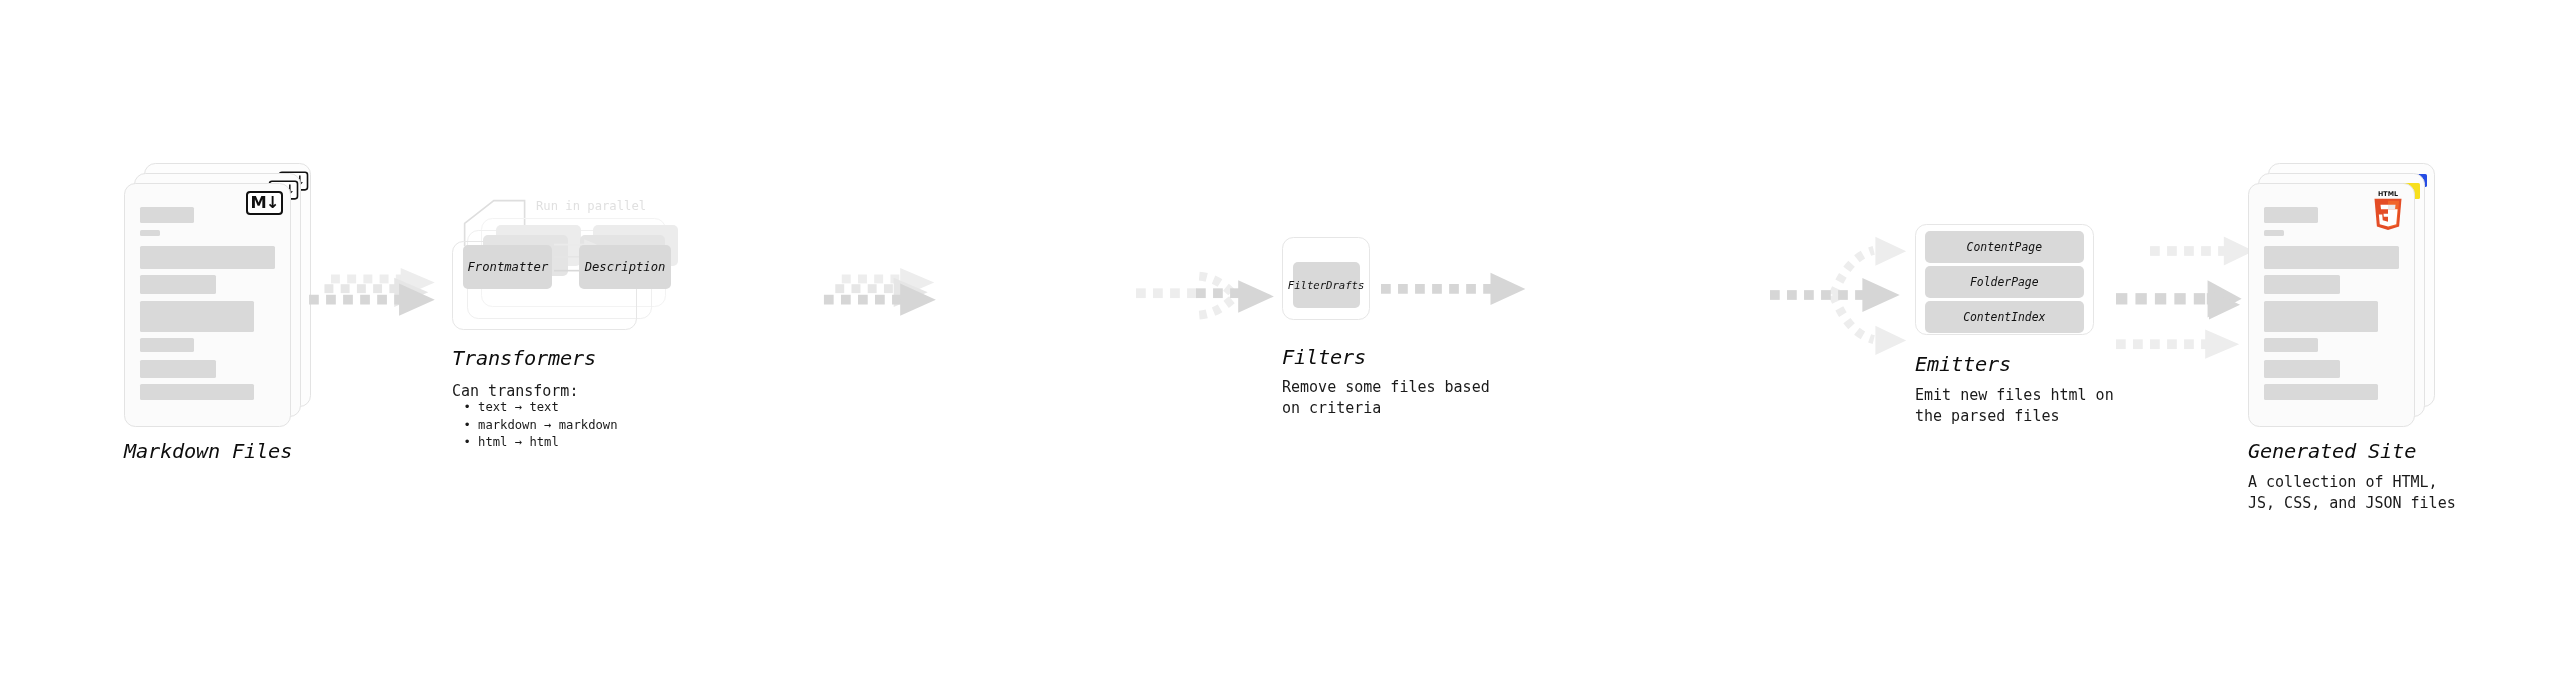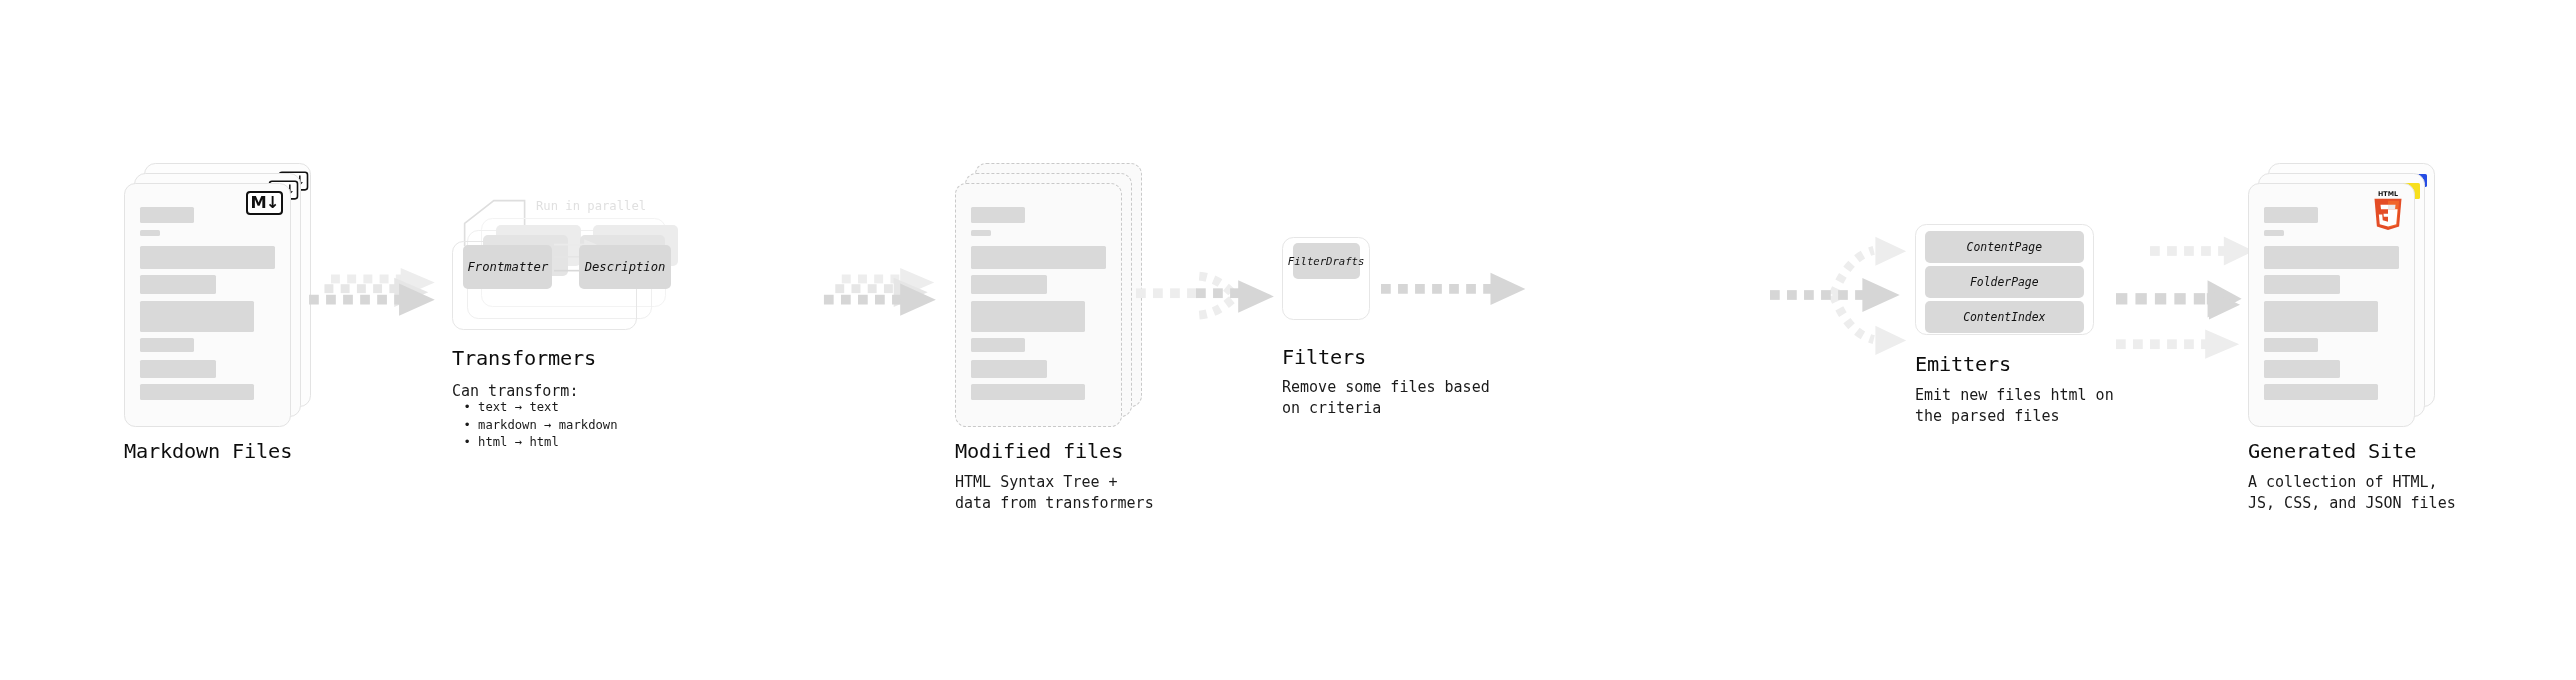--- a/index.html
+++ b/index.html
@@ -81,20 +81,21 @@
   .pill.ghost2 { background: #ececec; color: transparent; }
 
   
   .heading {
     position: absolute;
     font-family: "DejaVu Sans Mono", "Liberation Mono", monospace;
     font-size: 20.3px;
     color: #0d0d0d;
     letter-spacing: -0.2px;
     white-space: nowrap;
+    font-style: italic;
   }
   .subtext {
     position: absolute;
     font-family: "DejaVu Sans Mono", "Liberation Mono", monospace;
     font-size: 15px;
     line-height: 1.42;
     color: #1a1a1a;
     white-space: pre;
   }
   .bullets {
@@ -233,62 +234,41 @@
     <g fill="#d6d6d6">
       <rect x="6" y="33" width="12" height="12"></rect>
         <rect x="27" y="33" width="12" height="12"></rect>
       <rect x="48" y="33" width="12" height="12"></rect>
         <rect x="69" y="33" width="12" height="12"></rect>
       <rect x="90" y="33" width="12" height="12"></rect>
       <polygon points="100,19 144,39 100,59"></polygon>
     </g>
   </svg>
 
-  <div class="node" style="left:955px; top:163px;">
-    <div class="card-stack" style="width:195px; height:260px;">
-      <div class="card dashed" style="left:19.5px; top:0px;  width:167px; height:244px;"></div>
-      <div class="card dashed" style="left:9.8px; top:9.8px; width:167px; height:244px;"></div>
-      <div class="card dashed" style="left:0px;  top:19.5px; width:167px; height:244px;">
-        <div class="card-body">
-          <div class="bar" style="left:15.4px; top:23px;  width:54px; height:16.3px;"></div>
-          <div class="bar" style="left:15.4px; top:46px;  width:19.5px; height:6.5px;"></div>
-          <div class="bar" style="left:15.4px; top:62px;  width:135px; height:23px;"></div>
-          <div class="bar" style="left:15.4px; top:91px; width:76px; height:19.5px;"></div>
-          <div class="bar" style="left:15.4px; top:117px; width:114px; height:31px;"></div>
-          <div class="bar" style="left:15.4px; top:154px; width:54px; height:14.6px;"></div>
-          <div class="bar" style="left:15.4px; top:176px; width:76px; height:18px;"></div>
-          <div class="bar" style="left:15.4px; top:200px; width:114px; height:16.3px;"></div>
-        </div>
-      </div>
-    </div>
-    <div class="heading" style="left:0px; top:276px;">Modified files</div>
-    <div class="subtext" style="left:0px; top:309px;">HTML Syntax Tree +
-data from transformers</div>
-  </div>
 
   <svg class="node" style="left:1136px; top:268px;" width="146" height="65" viewBox="0 0 180 80">
     <g fill="#ededed">
       <rect x="0" y="25" width="12" height="12"></rect>
         <rect x="21" y="25" width="12" height="12"></rect>
       <rect x="42" y="25" width="12" height="12"></rect>
         <rect x="63" y="25" width="12" height="12"></rect>
     </g>
     <path d="M 78 10 C 100 12 112 24 122 34" stroke="#ededed" stroke-width="11" fill="none" stroke-dasharray="9 9" stroke-linecap="butt"></path>
     <path d="M 78 58 C 100 56 112 44 122 36" stroke="#ededed" stroke-width="11" fill="none" stroke-dasharray="9 9" stroke-linecap="butt"></path>
     <g fill="#d6d6d6">
       <rect x="74" y="25" width="12" height="12"></rect>
         <rect x="95" y="25" width="12" height="12"></rect>
       <rect x="116" y="25" width="12" height="12"></rect>
       <polygon points="126,15 170,35 126,55"></polygon>
     </g>
   </svg>
 
   <div class="node" style="left:1282px; top:237px;">
     <div class="groupbox" style="left:0px; top:0px; width:88px; height:83px;"></div>
-    <div class="pill" style="left:10.6px; top:6px; width:67px; height:36px; font-size:10.6px;">FilterDrafts</div>
+    <div class="pill" style="left:10.6px; top:25px; width:67px; height:46px; font-size:10.6px;">FilterDrafts</div>
 
     <div class="heading" style="left:0px; top:108px;">Filters</div>
     <div class="subtext" style="left:0px; top:140px;">Remove some files based
 on criteria</div>
   </div>
 
   <svg class="node" style="left:1381px; top:270px;" width="146" height="41" viewBox="0 0 180 50">
     <g fill="#d6d6d6">
       <rect x="0" y="17" width="12" height="12"></rect>
         <rect x="21" y="17" width="12" height="12"></rect>

